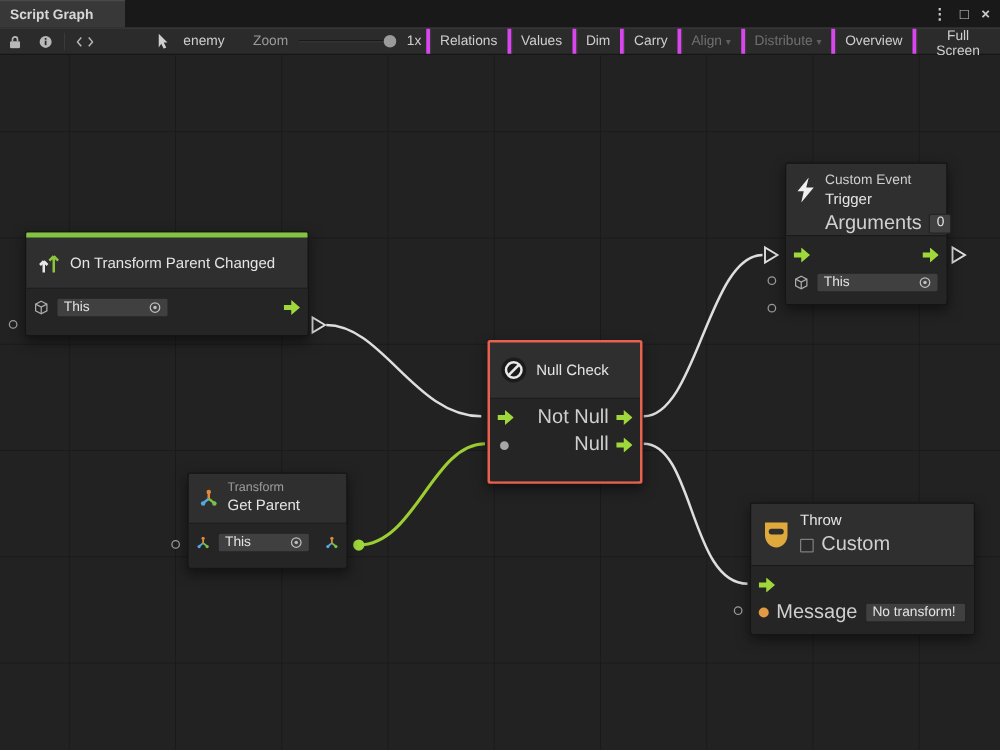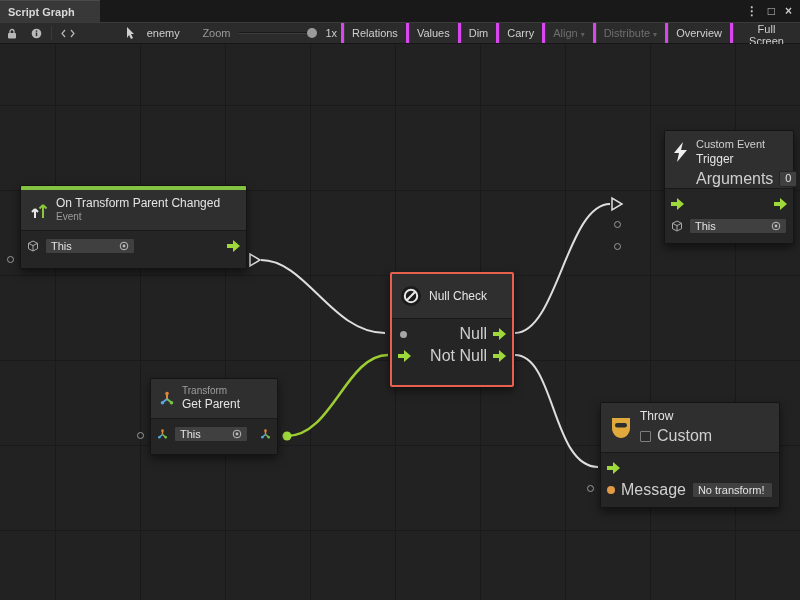--- a/index.html
+++ b/index.html
@@ -153,21 +153,20 @@
       <div class="event-strip"></div>
       <div class="node-header" style="height:40px;">
         <span class="nicon">
           <svg width="20" height="18" viewBox="0 0 20 18">
               <path d="M6 17V8M6 8 3 11M6 8l3 3" stroke="#e8e8e8" stroke-width="2" fill="none"></path>
               <path d="M14 17V4m0 0-3.5 3.5M14 4l3.5 3.5" stroke="#8cc63f" stroke-width="2" fill="none"></path>
             </svg>
         </span>
         <span class="htext">
           <span class="ntitle">On Transform Parent Changed</span>
-          <span class="nsub">Event</span>
         </span>
       </div>
       <div class="node-body" style="height:38px;">
         <div class="port-row">
           <span class="picon">
             <svg width="12" height="12" viewBox="0 0 12 12">
                 <path d="M6 1l4.5 2.3v5.4L6 11 1.5 8.7V3.3z" fill="none" stroke="#ababab"></path>
                 <path d="M1.5 3.3 6 5.6l4.5-2.3M6 5.6V11" fill="none" stroke="#ababab"></path>
               </svg>
           </span>
@@ -249,47 +248,47 @@
           <svg width="22" height="22" viewBox="0 0 22 22">
               <circle cx="11" cy="11" r="10" fill="#1b1b1b"></circle>
               <circle cx="11" cy="11" r="6.2" fill="none" stroke="#e8e8e8" stroke-width="2"></circle>
               <path d="M6.8 15.2l8.4-8.4" stroke="#e8e8e8" stroke-width="2"></path>
             </svg>
         </span>
         <span class="ntitle">Null Check</span>
       </div>
       <div class="node-body pb16">
         <div class="port-row">
+          <span class="arrow-port">
+            <svg width="13" height="12" viewBox="0 0 13 12">
+                <path d="M0 4h6V0l7 6-7 6V8H0z" fill="#9fd83b"></path>
+              </svg>
+          </span>
+          <span class="spacer"></span>
+          <span class="plabel">Not Null</span>
+          <span class="arrow-port">
+            <svg width="13" height="12" viewBox="0 0 13 12">
+                <path d="M0 4h6V0l7 6-7 6V8H0z" fill="#9fd83b"></path>
+              </svg>
+          </span>
+        </div>
+        <div class="port-row">
           <span class="dotport" style="margin-left:2px;"></span>
           <span class="spacer"></span>
           <span class="plabel">Null</span>
           <span class="arrow-port">
             <svg width="13" height="12" viewBox="0 0 13 12">
                 <path d="M0 4h6V0l7 6-7 6V8H0z" fill="#9fd83b"></path>
               </svg>
           </span>
         </div>
-        <div class="port-row">
-          <span class="arrow-port">
-            <svg width="13" height="12" viewBox="0 0 13 12">
-                <path d="M0 4h6V0l7 6-7 6V8H0z" fill="#9fd83b"></path>
-              </svg>
-          </span>
-          <span class="spacer"></span>
-          <span class="plabel">Not Null</span>
-          <span class="arrow-port">
-            <svg width="13" height="12" viewBox="0 0 13 12">
-                <path d="M0 4h6V0l7 6-7 6V8H0z" fill="#9fd83b"></path>
-              </svg>
-          </span>
-        </div>
-      </div>
-    </div>
-
-    <div class="node" style="left:664px;top:86px;width:130px;">
+      </div>
+    </div>
+
+    <div class="node" style="left:628px;top:86px;width:130px;">
       <div class="node-header" style="height:57px;align-items:flex-start;padding-top:7px;">
         <span class="nicon" style="margin-top:4px;">
           <svg width="16" height="20" viewBox="0 0 16 20">
               <path d="M10 0 1 11h5l-2 9 10-12H8z" fill="#efefef"></path>
             </svg>
         </span>
         <span class="htext">
           <span class="ncat" style="font-size:11px;color:#cfcfcf;">Custom Event</span>
           <span class="ntitle">Trigger</span>
           <span class="args-row">

